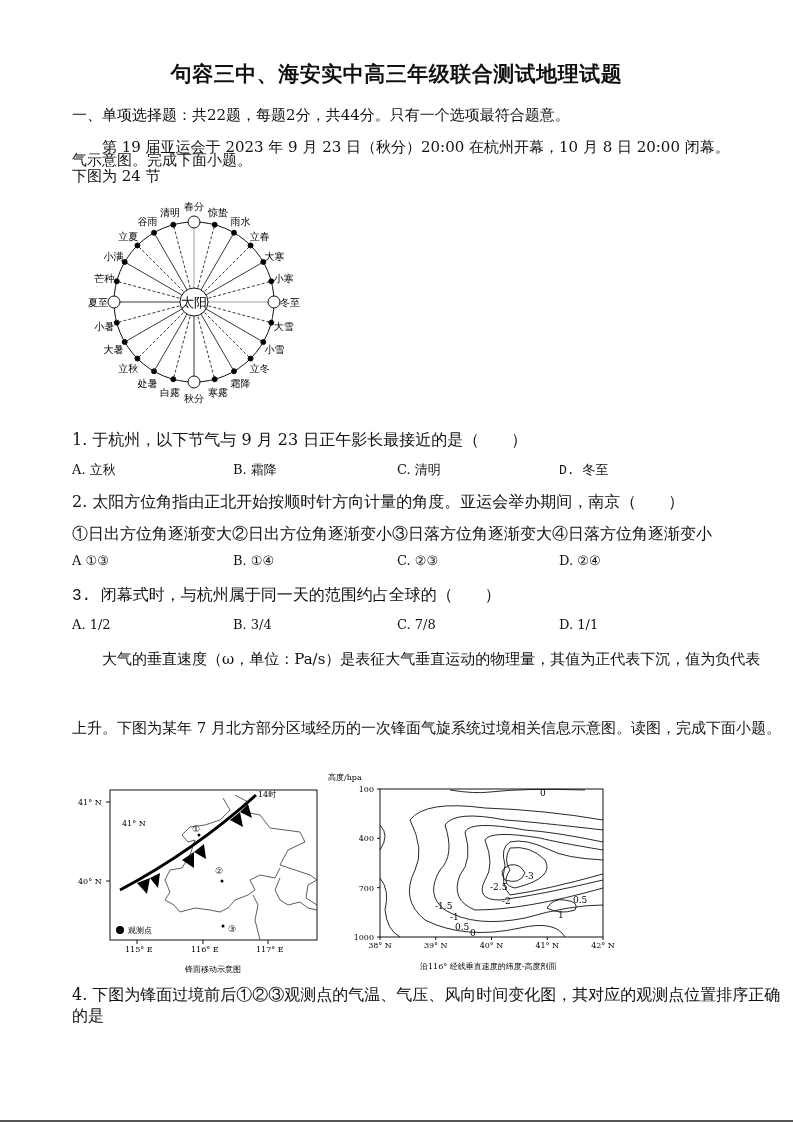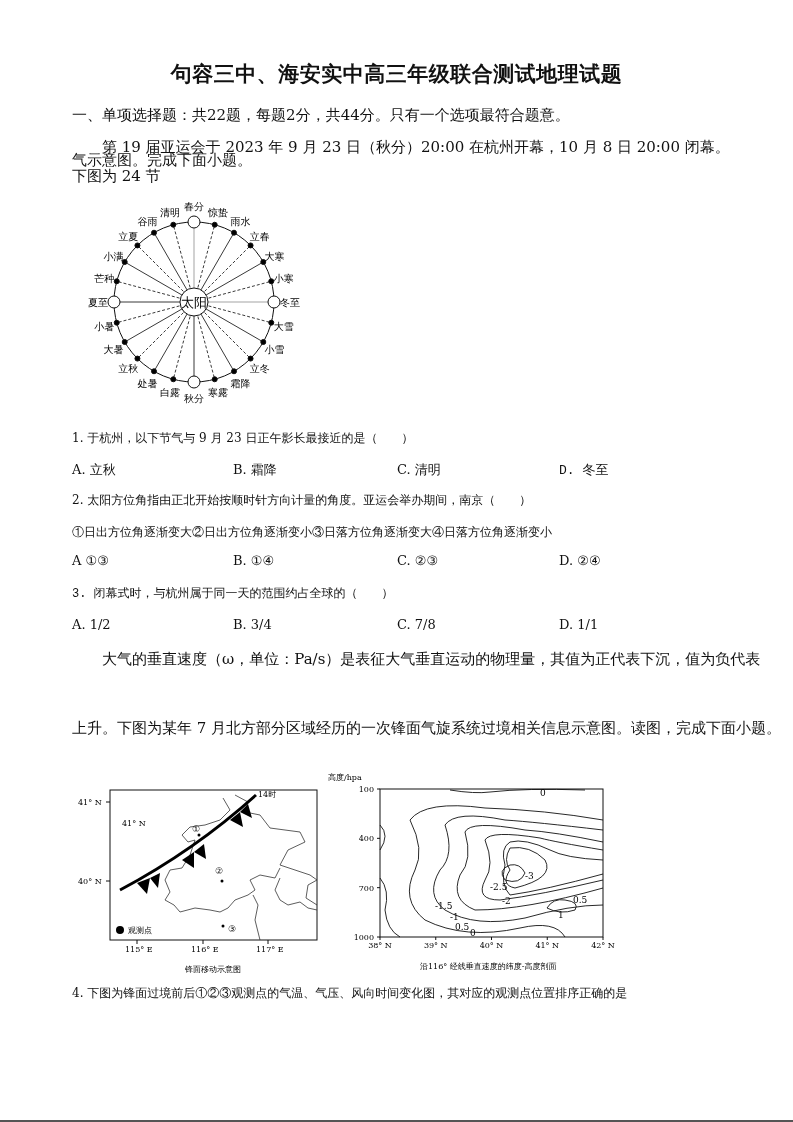--- a/index.html
+++ b/index.html
@@ -3,21 +3,21 @@
 <meta charset="utf-8">
 <style>
   html, body { margin:0; padding:0; background:#ffffff; }
   body { width:793px; height:1122px; position:relative; overflow:hidden;
          font-family:"DejaVu Serif","Liberation Serif",serif; color:#111; }
   .abs { position:absolute; }
   .title { left:0; width:793px; top:60px; text-align:center; font-size:21px; font-weight:bold; letter-spacing:0.5px; }
   .section { left:72px; top:106px; font-size:15px; font-weight:normal; }
   .para { font-size:15px; line-height:29px; }
   .indent { text-indent:30px; }
-  .q { font-size:12px; }
+  .q { font-size:16px; }
   .opt { font-size:13px; }
   .bottom-rule { left:0; top:1120px; width:793px; height:2px; background:#555; }
   svg text { font-family:"DejaVu Serif","Liberation Serif",serif; }
   .sans { font-family:"DejaVu Sans","Liberation Sans",sans-serif; }
 </style>
 </head>
 <body>
 
 <div class="abs title">句容三中、海安实中高三年级联合测试地理试题</div>
 <div class="abs section">一、单项选择题：共22题，每题2分，共44分。只有一个选项最符合题意。</div>

